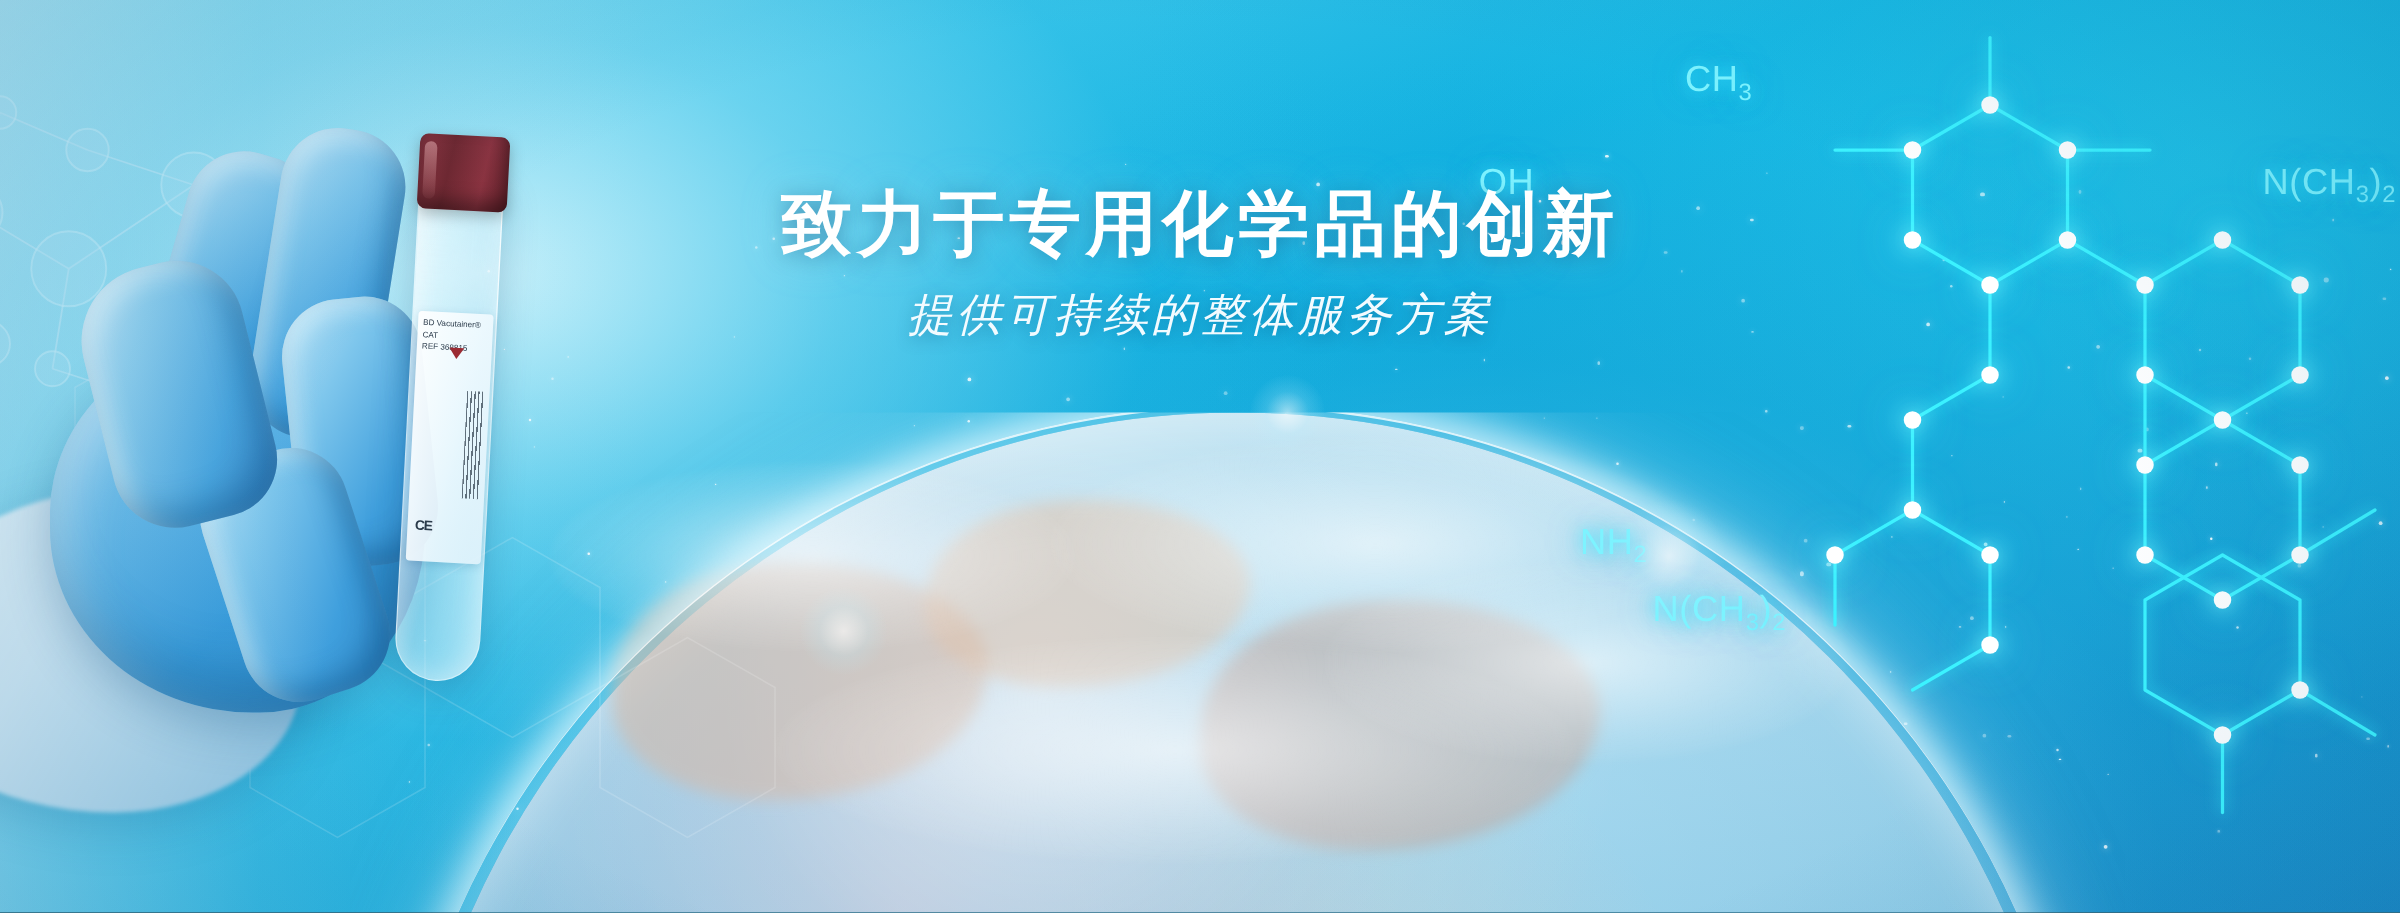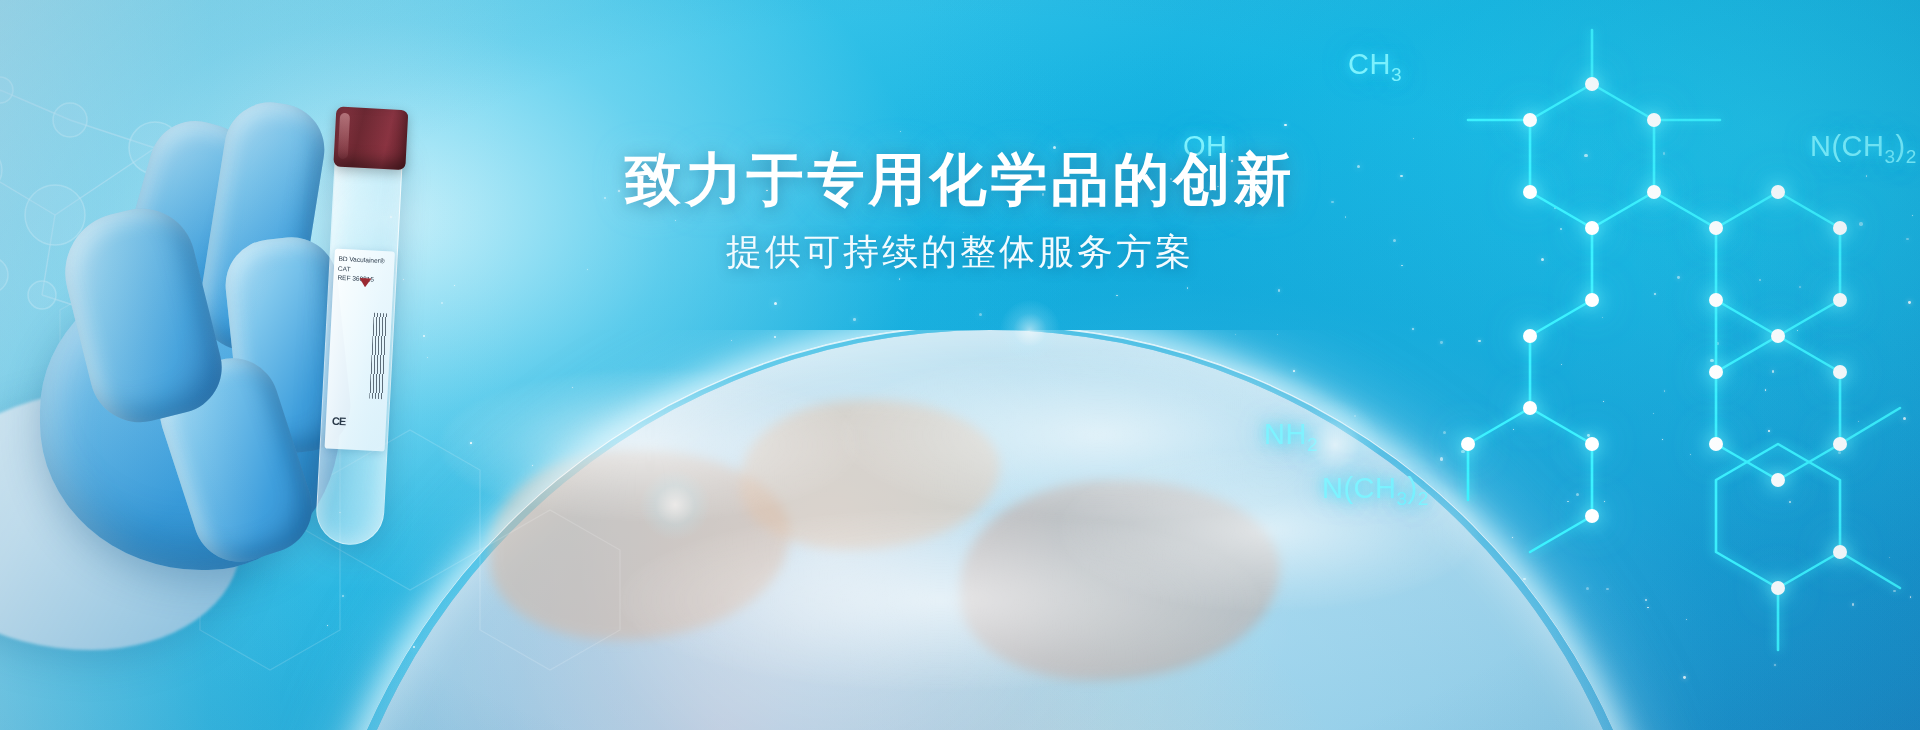--- a/index.html
+++ b/index.html
@@ -159,20 +159,21 @@
   }
   .headline{
     color:#ffffff;font-size:57px;font-weight:bold;letter-spacing:4px;line-height:1.05;
     text-shadow:0 2px 16px rgba(8,70,115,0.45), 0 0 34px rgba(180,240,255,0.35);
     margin:0 0 14px 0;
   }
   .subline{
     color:#f2fbff;font-size:36px;font-weight:normal;letter-spacing:3px;line-height:1.55;
     text-shadow:0 2px 13px rgba(8,70,115,0.42);
     margin:0;
+    font-style:italic;
   }
 
   .glow-orb{position:absolute;border-radius:50%;pointer-events:none;
     background:radial-gradient(circle, rgba(255,255,255,0.55) 0%, rgba(190,240,255,0.18) 40%, rgba(255,255,255,0) 72%);}
 </style>
 </head>
 <body>
 
 <div class="stage">
 

